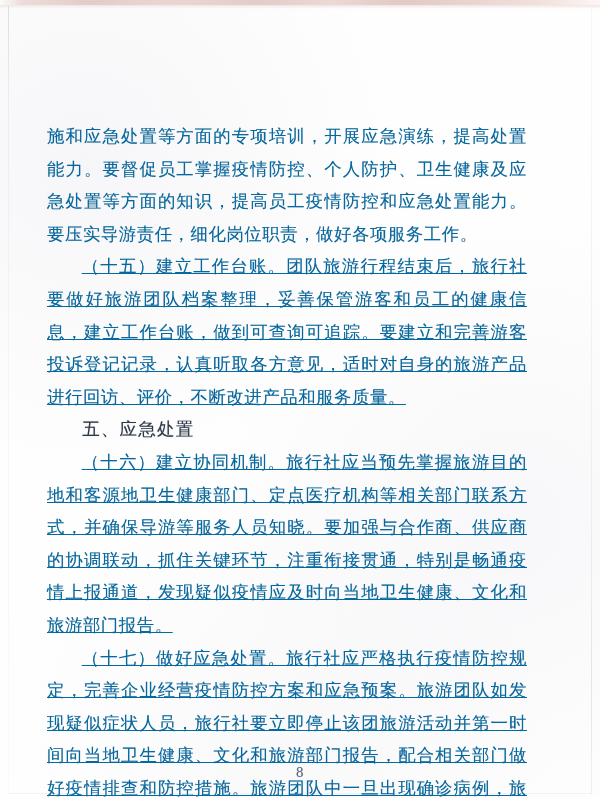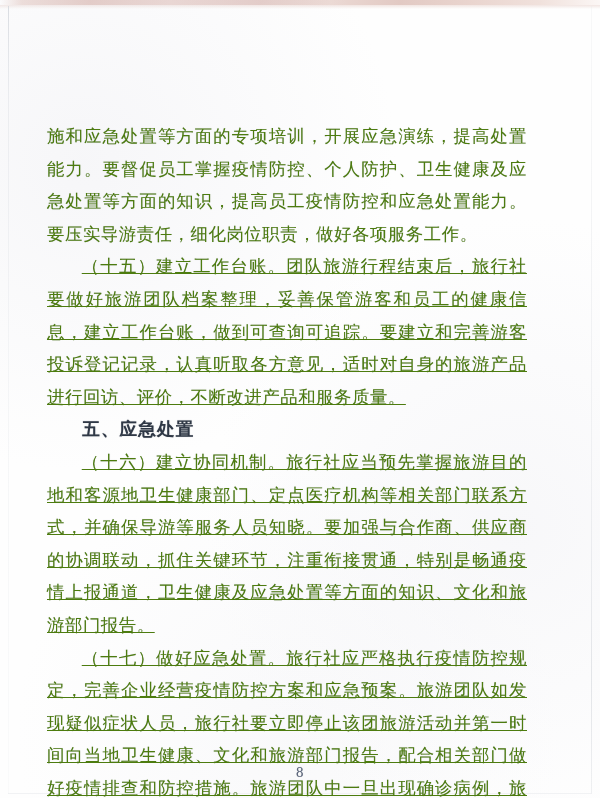--- a/index.html
+++ b/index.html
@@ -100,41 +100,41 @@
     top: 120px;
     left: 47px;
     width: 480px;
   }
 
   .doc-para {
     margin: 0;
     padding: 0;
     font-size: 17.4px;
     line-height: 32.6px;
-    color: #4d7c0f;
+    color: #0369a1;
     text-align: justify;
     text-justify: inter-character;
     letter-spacing: .55px;
     word-break: break-all;
     -webkit-font-smoothing: antialiased;
     text-shadow: 0 0 .7px rgba(70,82,100,.35);
   }
 
   .doc-para.indent {
     text-indent: 2em;
     text-decoration: underline;
   }
 
   .doc-heading {
     margin: 0;
     padding: 0;
     text-indent: 2em;
     font-size: 17.6px;
     line-height: 32.6px;
-    font-weight: bold;
+    font-weight: normal;
     color: #2f3846;
     letter-spacing: 1.1px;
     text-shadow: 0 0 .9px rgba(50,60,76,.45);
   }
 
   
   .page-folio {
     position: absolute;
     top: 766px;
     left: 0;
@@ -161,21 +161,21 @@
   <div class="paper-grain"></div>
 
   <div class="doc-body">
 
     <p class="doc-para">施和应急处置等方面的专项培训，开展应急演练，提高处置能力。要督促员工掌握疫情防控、个人防护、卫生健康及应急处置等方面的知识，提高员工疫情防控和应急处置能力。要压实导游责任，细化岗位职责，做好各项服务工作。</p>
 
     <p class="doc-para indent">（十五）建立工作台账。团队旅游行程结束后，旅行社要做好旅游团队档案整理，妥善保管游客和员工的健康信息，建立工作台账，做到可查询可追踪。要建立和完善游客投诉登记记录，认真听取各方意见，适时对自身的旅游产品进行回访、评价，不断改进产品和服务质量。</p>
 
     <p class="doc-heading">五、应急处置</p>
 
-    <p class="doc-para indent">（十六）建立协同机制。旅行社应当预先掌握旅游目的地和客源地卫生健康部门、定点医疗机构等相关部门联系方式，并确保导游等服务人员知晓。要加强与合作商、供应商的协调联动，抓住关键环节，注重衔接贯通，特别是畅通疫情上报通道，卫生健康及应急处置等方面的知识、文化和旅游部门报告。</p>
+    <p class="doc-para indent">（十六）建立协同机制。旅行社应当预先掌握旅游目的地和客源地卫生健康部门、定点医疗机构等相关部门联系方式，并确保导游等服务人员知晓。要加强与合作商、供应商的协调联动，抓住关键环节，注重衔接贯通，特别是畅通疫情上报通道，发现疑似疫情应及时向当地卫生健康、文化和旅游部门报告。</p>
 
     <p class="doc-para indent">（十七）做好应急处置。旅行社应严格执行疫情防控规定，完善企业经营疫情防控方案和应急预案。旅游团队如发现疑似症状人员，旅行社要立即停止该团旅游活动并第一时间向当地卫生健康、文化和旅游部门报告，配合相关部门做好疫情排查和防控措施。旅游团队中一旦出现确诊病例，旅行社要立即落实应急处置预案，按照当地有关疫情防控指引和要求，配合相关部门和单位做好患者隔离、密切接触者追踪等工作，妥善处理善后事宜。</p>
 
   </div>
 
   <div class="page-folio">8</div>
 
 </div>
 
 </body></html>

